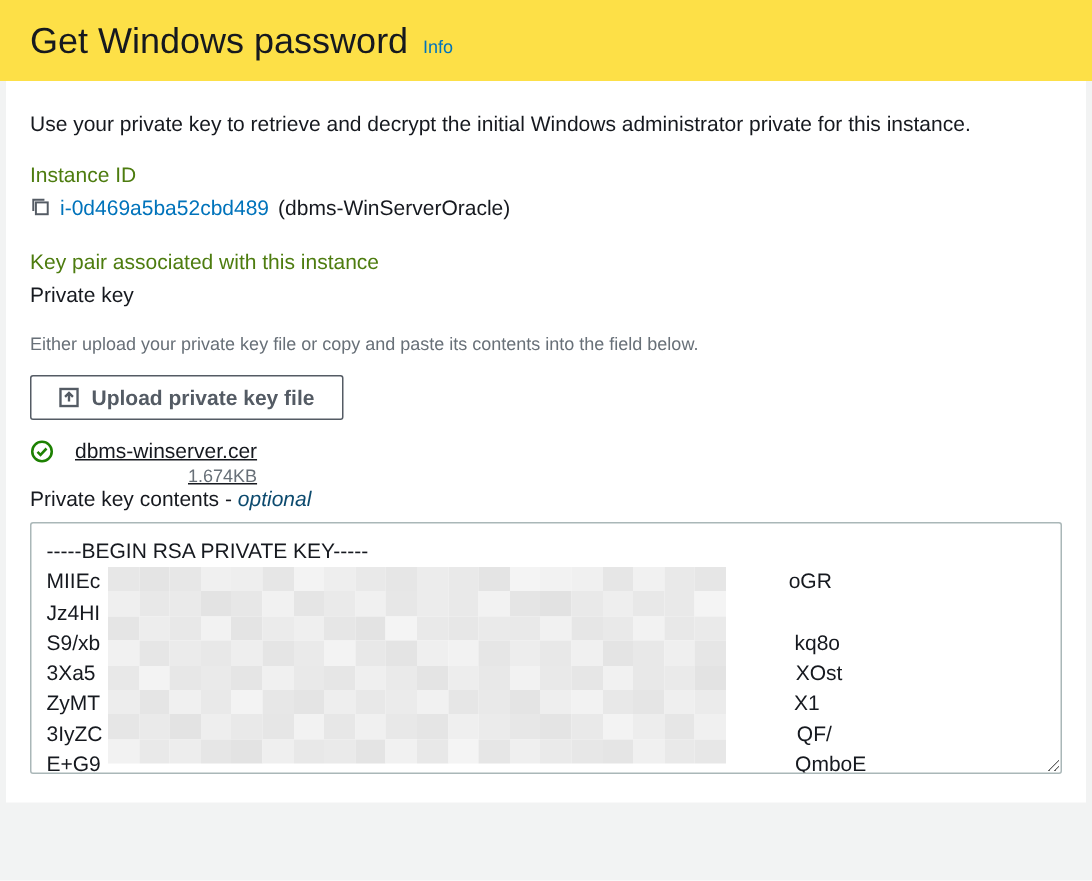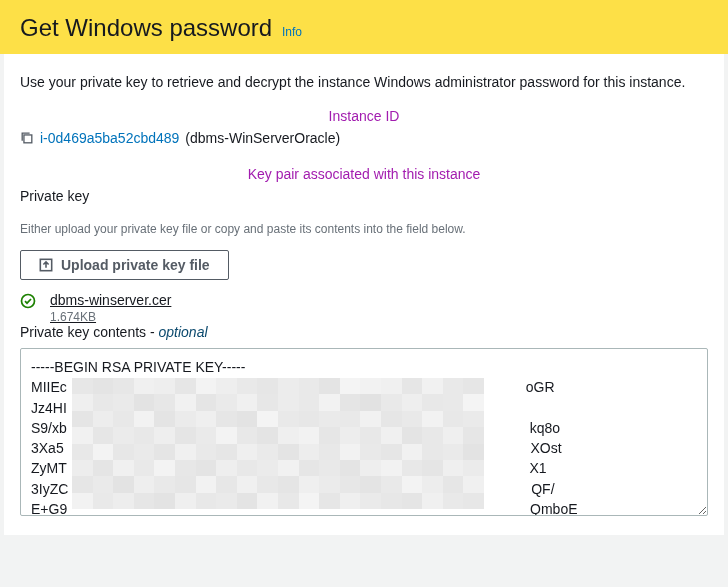--- a/index.html
+++ b/index.html
@@ -38,23 +38,22 @@
       margin: 0 4px;
       padding: 20px 16px 16px 16px;
     }
     .description {
       font-size: 14px;
       color: #16191f;
       margin-bottom: 18px;
     }
     .section-label {
       font-size: 14px;
-      color: #a21caf;
+      color: #4d7c0f;
       margin-bottom: 6px;
-      text-align: center;
     }
     .instance-row {
       display: flex;
       align-items: center;
       gap: 6px;
       margin-bottom: 20px;
     }
     .copy-icon {
       width: 14px;
       height: 14px;
@@ -130,20 +129,21 @@
       flex-direction: column;
     }
     .file-name {
       font-size: 14px;
       color: #16191f;
     }
     .file-size {
       font-size: 12px;
       color: #687078;
       margin-top: 2px;
+      text-align: right;
     }
     .contents-label {
       font-size: 14px;
       color: #16191f;
       margin-bottom: 8px;
     }
     .optional {
       font-style: italic;
       color: #0c4a6e;
     }
@@ -189,21 +189,21 @@
   </style>
 </head>
 <body>
 
 <div class="page-header">
   <h1 class="page-title">Get Windows password</h1>
   <span class="info-link">Info</span>
 </div>
 
 <div class="panel">
-  <p class="description">Use your private key to retrieve and decrypt the instance Windows administrator password for this instance.</p>
+  <p class="description">Use your private key to retrieve and decrypt the initial Windows administrator private for this instance.</p>
 
   <div class="section-label">Instance ID</div>
   <div class="instance-row">
     <svg class="copy-icon" viewBox="0 0 16 16">
       <rect x="4.5" y="4.5" width="9" height="9"></rect>
       <path d="M2.5 11 V2.5 H11"></path>
     </svg>
     <span class="instance-link">i-0d469a5ba52cbd489</span>
     <span class="instance-name">(dbms-WinServerOracle)</span>
   </div>

